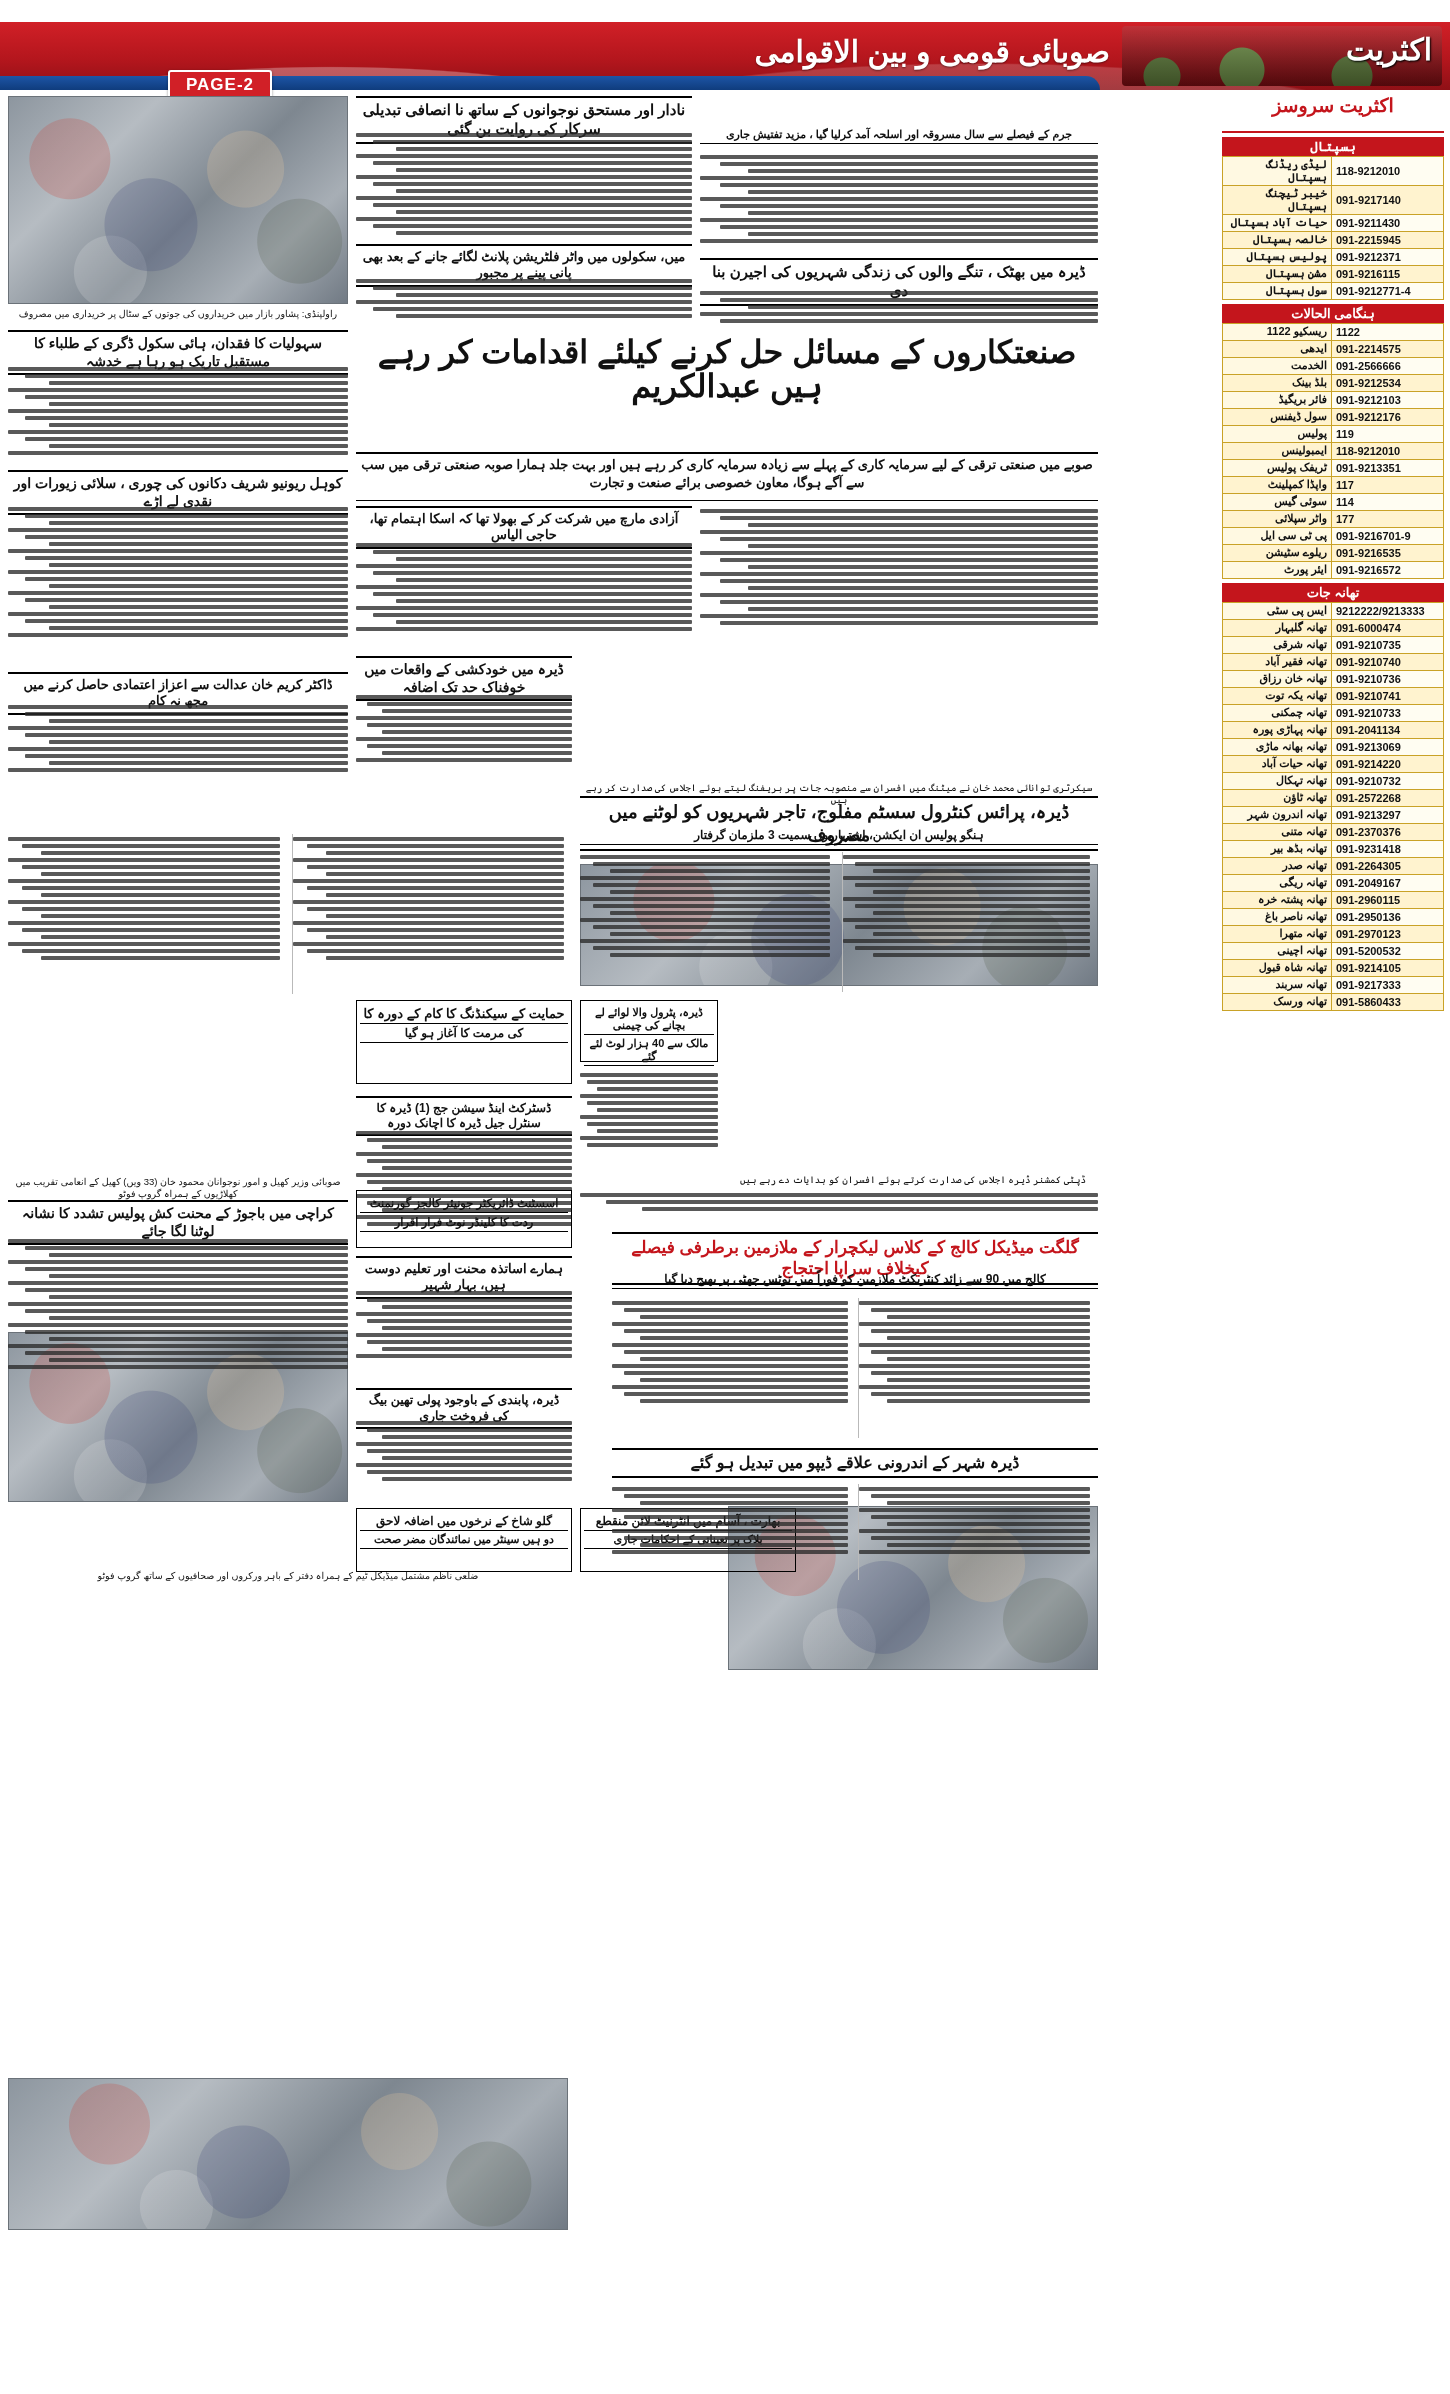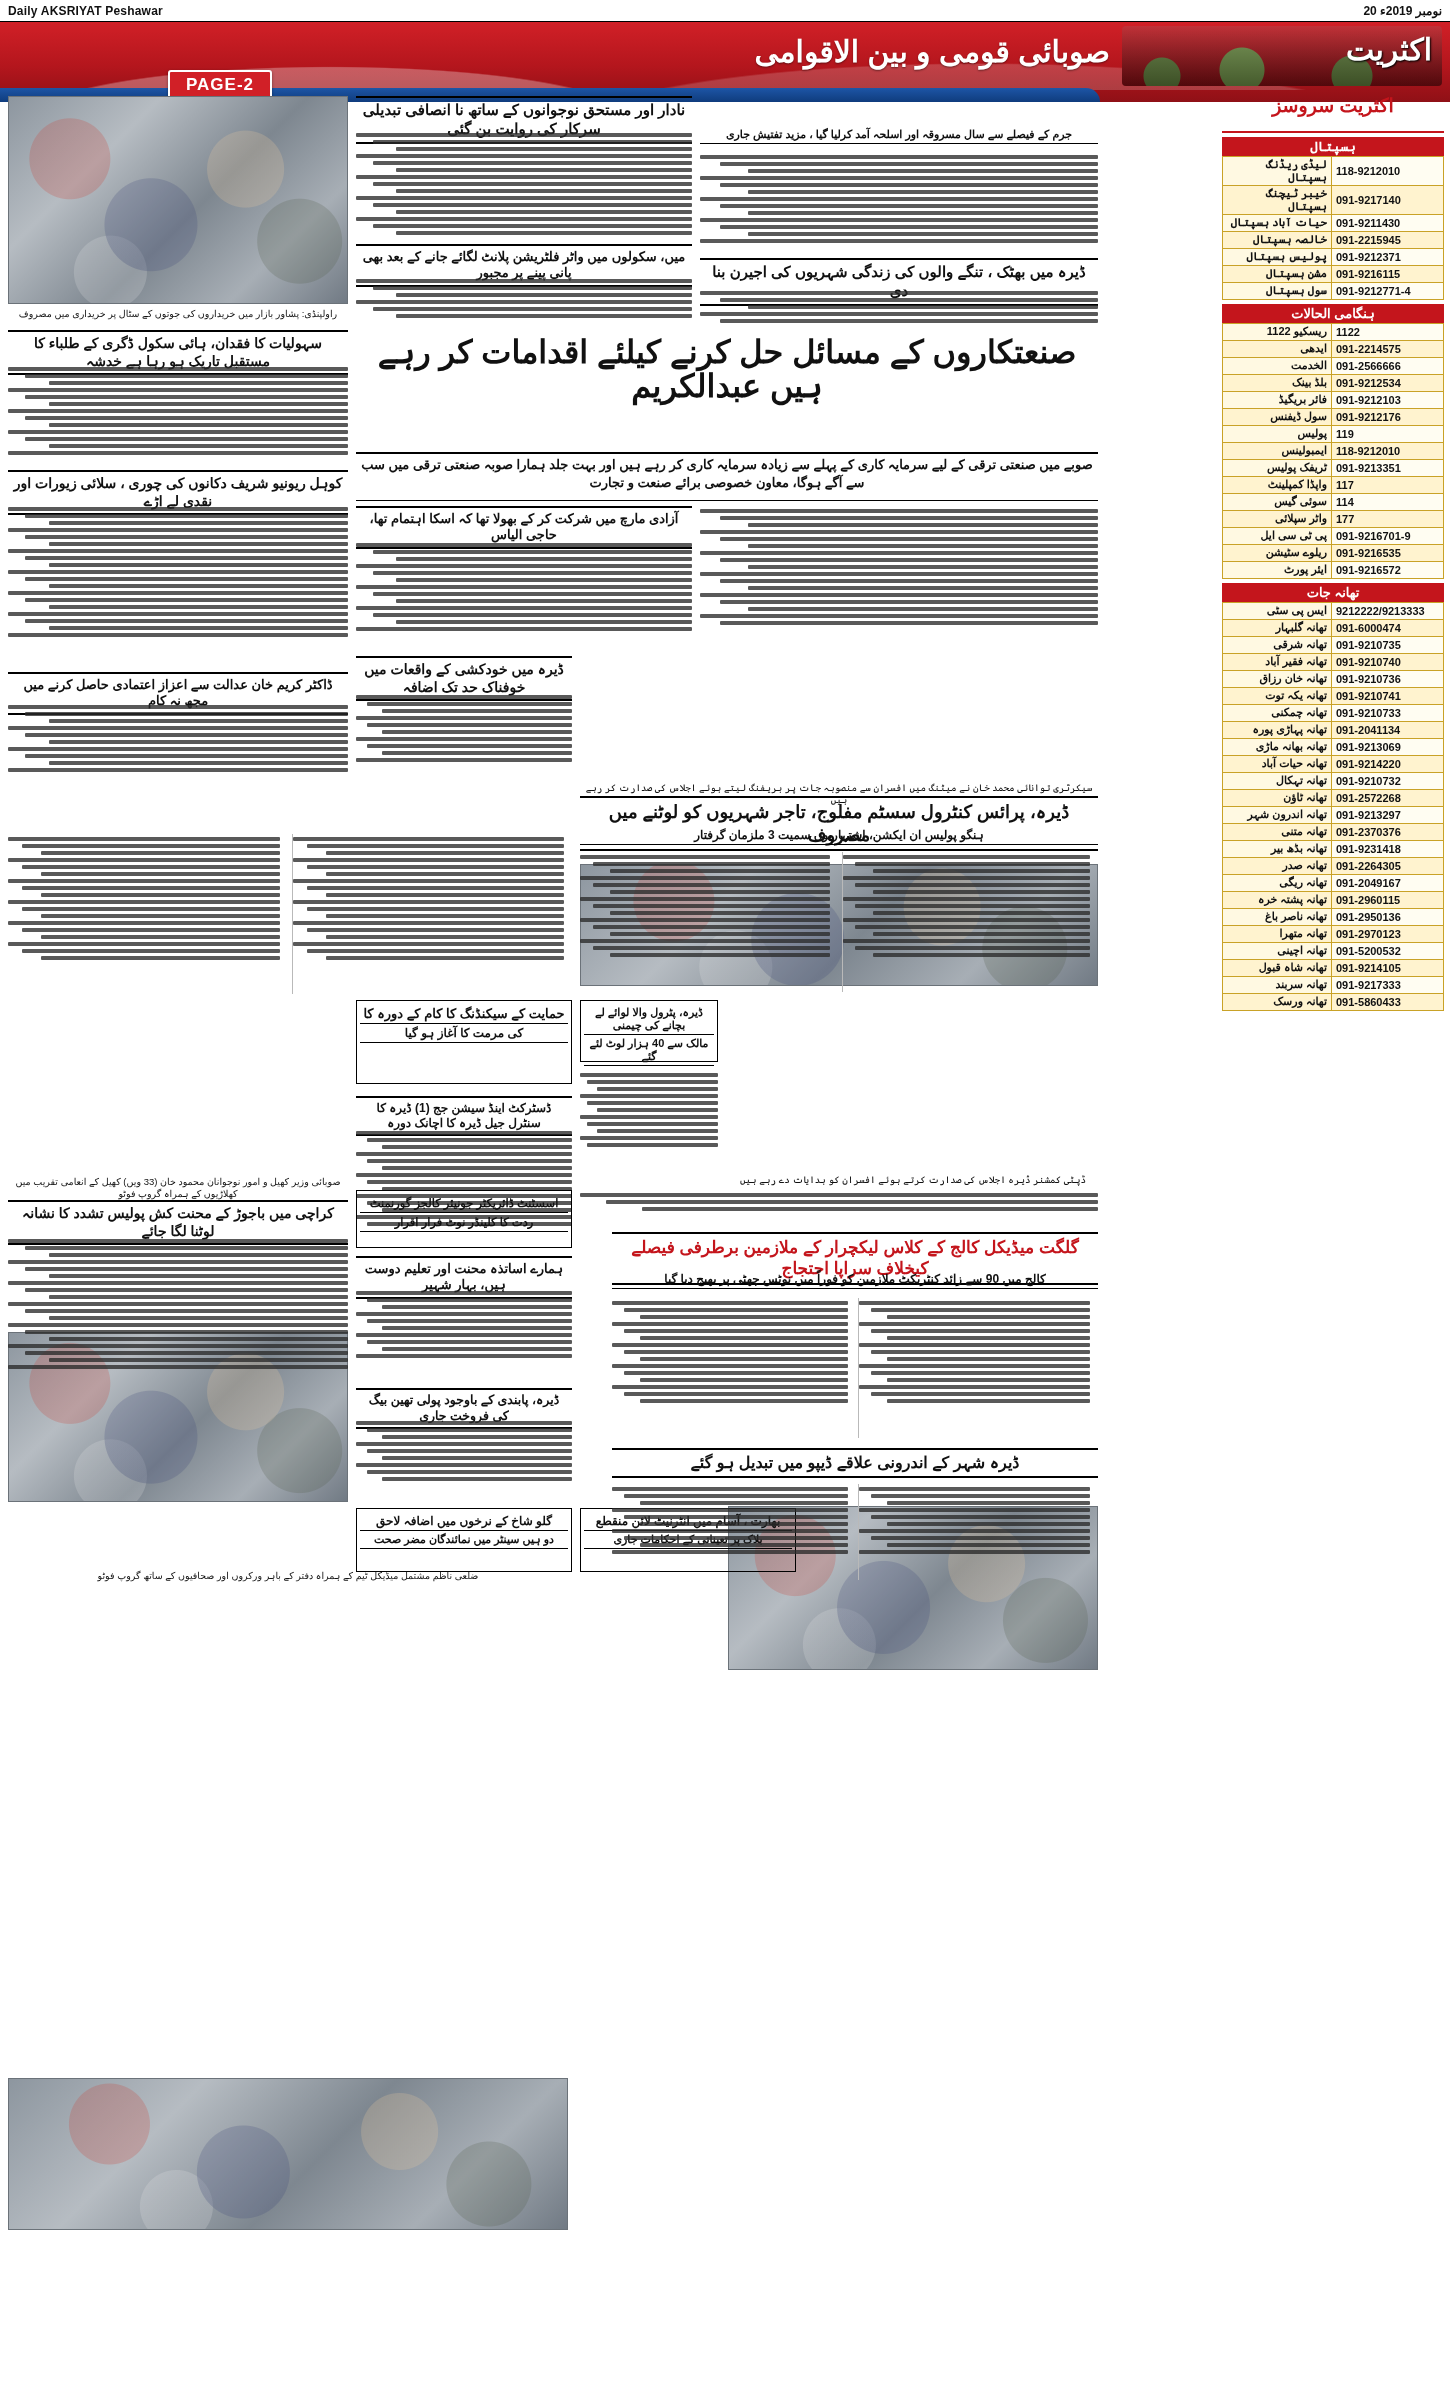--- a/index.html
+++ b/index.html
@@ -18,21 +18,21 @@
     position:absolute; top:0; left:0; width:1450px; height:22px;
     border-bottom:1px solid #000;
     display:flex; align-items:center; justify-content:space-between;
     padding:0 8px; font-size:12px; font-weight:bold;
   }
   .topbar .left { letter-spacing:.2px; }
   .topbar .right { font-size:12px; }
 
   
   .masthead {
-    position:absolute; top:22px; left:0; width:1450px; height:80px;
+    position:absolute; top:22px; left:0; width:1450px; height:68px;
     background:linear-gradient(180deg,#d12027 0%, #b4161d 55%, #8f1016 100%);
     overflow:hidden;
   }
   .masthead .swoosh {
     position:absolute; left:0; top:0; width:1450px; height:68px;
     background:
       radial-gradient(ellipse 700px 120px at 330px 96px, rgba(255,255,255,.30) 0 42%, rgba(255,255,255,0) 43%),
       radial-gradient(ellipse 900px 150px at 980px 110px, rgba(255,255,255,.18) 0 45%, rgba(255,255,255,0) 46%);
   }
   .masthead .blueband {
@@ -161,24 +161,20 @@
   .smallhead {
     direction:rtl; text-align:center; font-weight:bold; font-size:13px;
     border-top:1px solid #000; border-bottom:1px solid #000; padding:2px;
   }
 </style>
 </head>
 <body>
 
 <div class="page">
 
-  <div class="topbar">
-    <div class="left">Daily  AKSRIYAT Peshawar</div>
-    <div class="right">20 نومبر 2019ء</div>
-  </div>
 
   <div class="masthead">
     <div class="swoosh"></div>
     <div class="blueband"></div>
     <div class="masthead-title">صوبائی قومی و بین الاقوامی</div>
     <div class="logo-box">
       <div class="city"></div>
       <div class="word">اکثریت</div>
     </div>
   </div>

